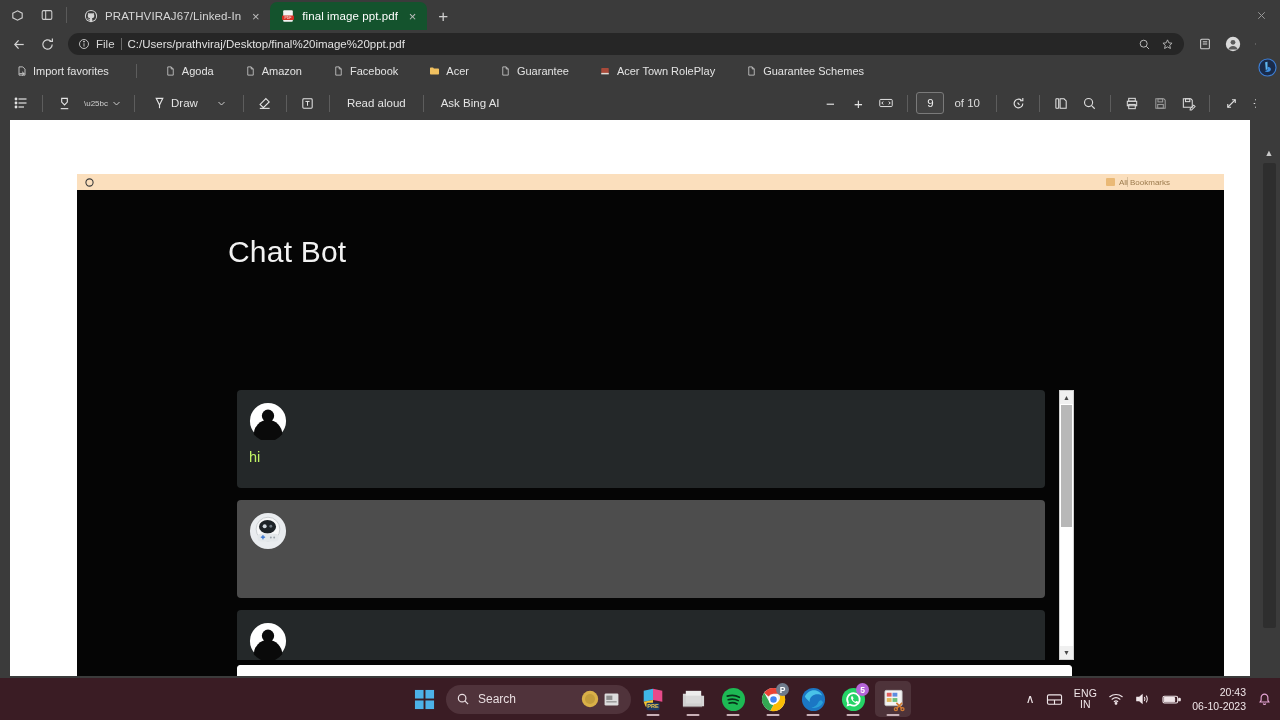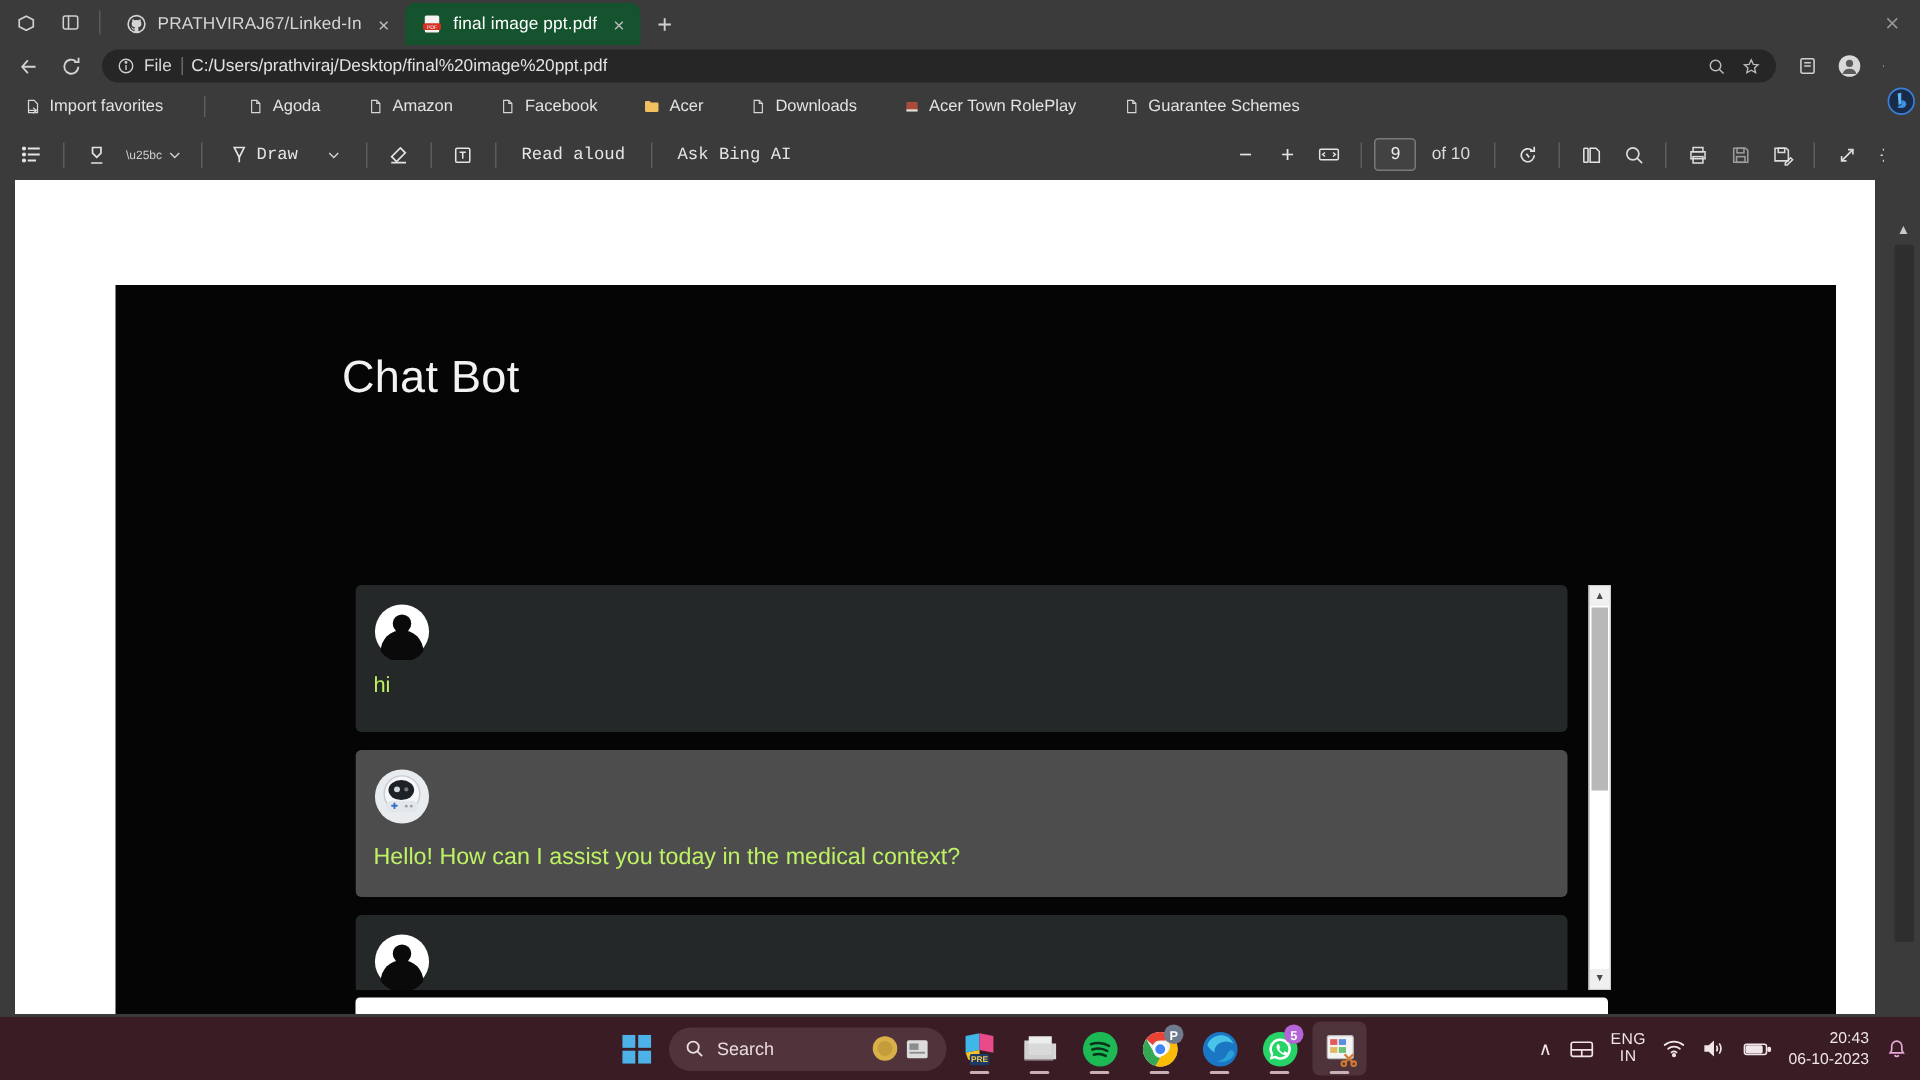--- a/index.html
+++ b/index.html
@@ -70,21 +70,21 @@
   .bm .bmico { width: 13px; height: 13px; display:flex; align-items:center; justify-content:center; }
   .bmdiv { width: 1px; height: 14px; background: #5d5d5d; margin: 0 4px; }
 
   
   .pdfbar {
     position: absolute; left: 0; top: 86px; width: 1280px; height: 34px;
     background: #3b3b3b; display: flex; align-items: center; padding: 0 8px; gap: 2px;
   }
   .pdfbtn { height: 26px; min-width: 26px; padding: 0 5px; display:flex; align-items:center;
             justify-content:center; color:#e4e4e4; border-radius:4px; font-size: 11.5px; gap:4px; }
-  .pdfbtn.text { padding: 0 9px; font-family: Liberation Mono, monospace; }
+  .pdfbtn.text { padding: 0 9px; }
   .pdfdiv { width: 1px; height: 17px; background: #5d5d5d; margin: 0 6px; }
   .chev { font-size: 8px; color: #cfcfcf; }
   .pagebox {
     width: 28px; height: 22px; border: 1px solid #7a7a7a; border-radius: 3px;
     display: flex; align-items: center; justify-content: center;
     color: #f0f0f0; font-size: 11.5px; background: #424242;
   }
   .pagetotal { color: #dcdcdc; font-size: 11.5px; padding: 0 8px; }
   .pdfbar-right { margin-left: auto; display: flex; align-items: center; gap: 2px; }
 
@@ -348,21 +348,21 @@
       </span>
       <span>Acer</span>
     </div>
     <div class="bm">
       <span class="bmico">
         <svg width="11" height="12" viewBox="0 0 16 16" fill="none" stroke="#d8d8d8" stroke-width="1.1">
             <path d="M4 2h5l3 3v9H4z"></path>
             <polyline points="9,2 9,5 12,5"></polyline>
           </svg>
       </span>
-      <span>Downloads</span>
+      <span>Guarantee</span>
     </div>
     <div class="bm">
       <span class="bmico">
         <svg width="12" height="12" viewBox="0 0 16 16">
             <rect x="3" y="4" width="10" height="8" rx="1" fill="#a94a3a"></rect>
             <rect x="3" y="10.5" width="10" height="2" fill="#e0dcd6"></rect>
           </svg>
       </span>
       <span>Acer Town RolePlay</span>
     </div>
@@ -517,20 +517,32 @@
           <path d="M7.5 4.5 10 4 10 11.5 8.2 13 7.5 4.5z" fill="#5fb7f0"></path>
           <path d="M10 9.3c2.2 0 3.6 1.1 3.6 2.6 0 1.6-1.6 2.9-3.9 2.9-1.1 0-1.9-.3-2.5-.8l2.8-1.5z" fill="#3d8fe0"></path>
         </svg>
     </div>
     <div class="side-scroll-up">▲</div>
     <div class="side-track"></div>
   </div>
 
   <div class="pdfpage">
 
+    <div class="embed-chrome">
+      <span class="bmfav">
+        <svg width="9" height="9" viewBox="0 0 10 10">
+            <circle cx="5" cy="5" r="4" fill="none" stroke="#3a3a3a" stroke-width="1.2"></circle>
+          </svg>
+      </span>
+      <span class="embed-sep"></span>
+      <span class="embed-allbm">
+        <span class="folder"></span>
+        <span>All Bookmarks</span>
+      </span>
+    </div>
 
     <div class="chatapp">
 
       <div class="chat-title">Chat Bot</div>
 
       <div class="msglist">
 
         <div class="msg user">
           <span class="avatar">
             <svg width="38" height="38" viewBox="0 0 40 40">
@@ -550,21 +562,20 @@
               <circle cx="20" cy="18" r="12.5" fill="#f6f7f8" stroke="#c8ccd0" stroke-width="1"></circle>
               <ellipse cx="19.5" cy="15.5" rx="9" ry="7" fill="#1d2227"></ellipse>
               <circle cx="16.5" cy="15" r="2.1" fill="#cfd6dd"></circle>
               <circle cx="23" cy="15" r="1.5" fill="#6d7780"></circle>
               <rect x="9" y="23" width="22" height="8" rx="3.5" fill="#e3e7ea"></rect>
               <path d="M13 26.5h3.4M14.7 24.8v3.4" stroke="#2f6fd0" stroke-width="1.3" stroke-linecap="round"></path>
               <circle cx="23" cy="26.8" r="1" fill="#9aa3ab"></circle>
               <circle cx="26.5" cy="26.8" r="1" fill="#9aa3ab"></circle>
             </svg>
           </span>
-          <div class="msgtext">Hello! How can I assist you today in the medical context?</div>
         </div>
 
         <div class="msg user">
           <span class="avatar">
             <svg width="38" height="38" viewBox="0 0 40 40">
               <circle cx="20" cy="20" r="19" fill="#ffffff"></circle>
               <circle cx="20" cy="14.5" r="6.5" fill="#0a0a0a"></circle>
               <path d="M5 34a15 15 0 0 1 30 0 19 19 0 0 1-30 0z" fill="#0a0a0a"></path>
             </svg>
           </span>

